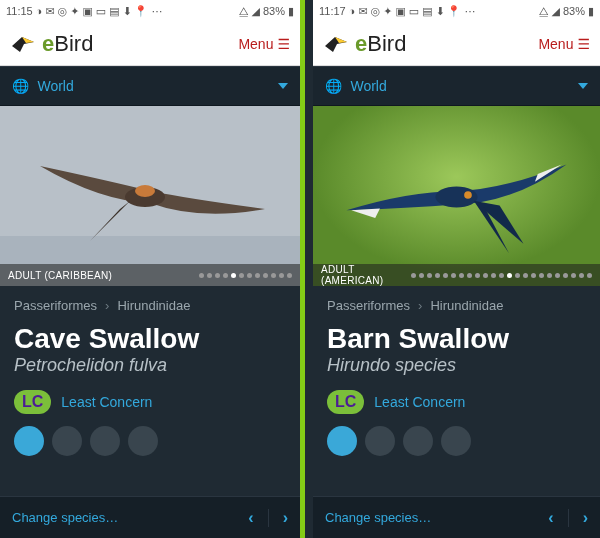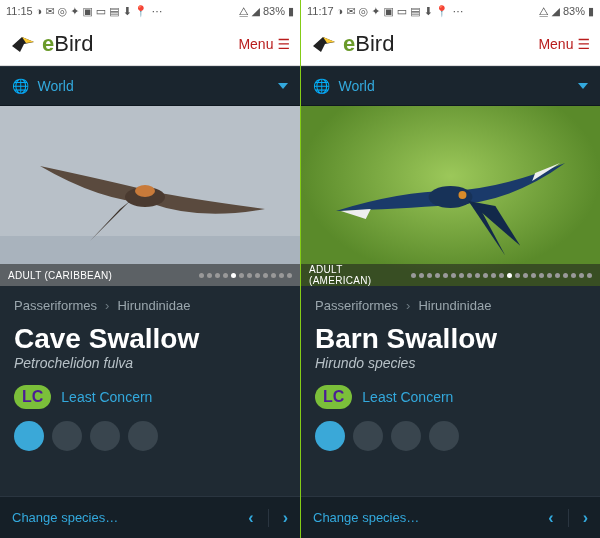--- a/index.html
+++ b/index.html
@@ -1,18 +1,18 @@
 <!DOCTYPE html>
 <html><head>
 <meta charset="utf-8">
 <style>
   * { margin: 0; padding: 0; box-sizing: border-box; }
   body { font-family: -apple-system, Helvetica, Arial, sans-serif; background: #000; width: 600px; height: 538px; overflow: hidden; display: flex; }
   .screen { width: 300px; height: 538px; background: #1f2a33; display: flex; flex-direction: column; position: relative; }
-  .screen + .screen { border-left: 1px solid #84cc16; }
+  .screen + .screen { border-left: 5px solid #84cc16; padding-left: 8px; }
   .statusbar { height: 22px; background: #fff; color: #555; font-size: 11px; display: flex; align-items: center; padding: 0 6px; justify-content: space-between; }
   .sb-left, .sb-right { display: flex; align-items: center; gap: 3px; }
   .sb-left span, .sb-right span { display: inline-flex; }
   .appheader { height: 44px; background: #fff; display: flex; align-items: center; justify-content: space-between; padding: 0 10px; border-bottom: 1px solid #ddd; }
   .logo { display: flex; align-items: center; gap: 6px; }
   .logo-bird { width: 26px; height: 20px; }
   .logo-text { font-size: 22px; font-weight: 400; color: #222; }
   .logo-text .e { color: #6a9a2a; font-weight: 600; }
   .menu { color: #b91c1c; font-size: 14px; display: flex; align-items: flex-end; gap: 4px; }
   .worldbar { height: 40px; background: #1a252e; display: flex; align-items: center; justify-content: space-between; padding: 0 12px; color: #33a9dd; font-size: 14px; border-top: 1px solid #2a3540; border-bottom: 1px solid #0f1820; }
@@ -21,21 +21,21 @@
   .photo svg { width: 100%; height: 100%; display: block; }
   .photo-overlay { position: absolute; bottom: 0; left: 0; right: 0; height: 22px; background: rgba(30,30,30,0.55); display: flex; align-items: center; padding: 0 8px; gap: 6px; }
   .photo-label { color: #fff; font-size: 10px; letter-spacing: 0.3px; }
   .dots { display: flex; gap: 3px; margin-left: auto; }
   .dot { width: 5px; height: 5px; border-radius: 50%; background: #999; }
   .dot.active { background: #fff; }
   .content { padding: 12px 14px 6px; color: #cfd8dc; flex: 1; }
   .crumbs { font-size: 13px; color: #9aa6ad; display: flex; align-items: center; gap: 8px; margin-bottom: 10px; }
   .crumbs .sep { color: #6d7a82; }
   .species { color: #fff; font-size: 28px; font-weight: 700; }
-  .sci { color: #b7c1c7; font-style: italic; font-size: 14px; margin-bottom: 14px; }
+  .sci { color: #b7c1c7; font-style: italic; font-size: 18px; margin-bottom: 14px; }
   .status-row { display: flex; align-items: center; gap: 10px; margin-bottom: 12px; }
   .badge { background: #7bbf3a; color: #4c1d95; font-size: 16px; font-weight: 700; border-radius: 12px; padding: 3px 8px; }
   .status-text { color: #33a9dd; font-size: 14px; }
   .circles { display: flex; gap: 8px; }
   .circ { width: 30px; height: 30px; border-radius: 50%; background: #39454e; }
   .circ.blue { background: #3aa8d8; }
   .bottombar { height: 42px; background: #151f27; border-top: 1px solid #2a3540; display: flex; align-items: center; justify-content: space-between; padding: 0 12px; }
   .change { color: #33a9dd; font-size: 13px; }
   .nav-arrows { display: flex; align-items: center; gap: 14px; color: #33a9dd; }
   .nav-sep { width: 1px; height: 18px; background: #2a3540; }

